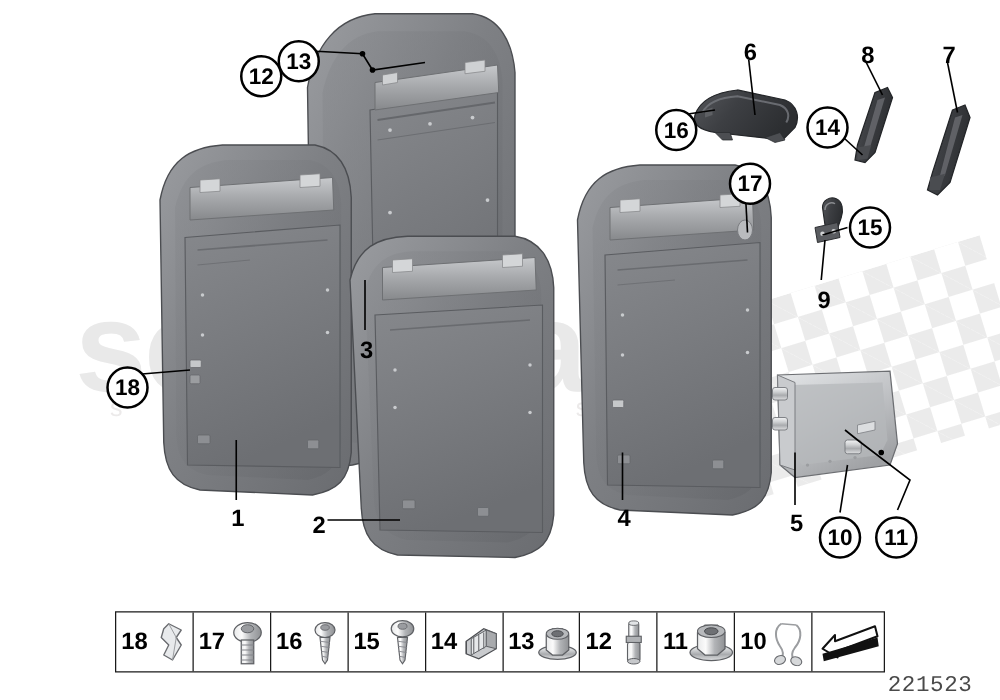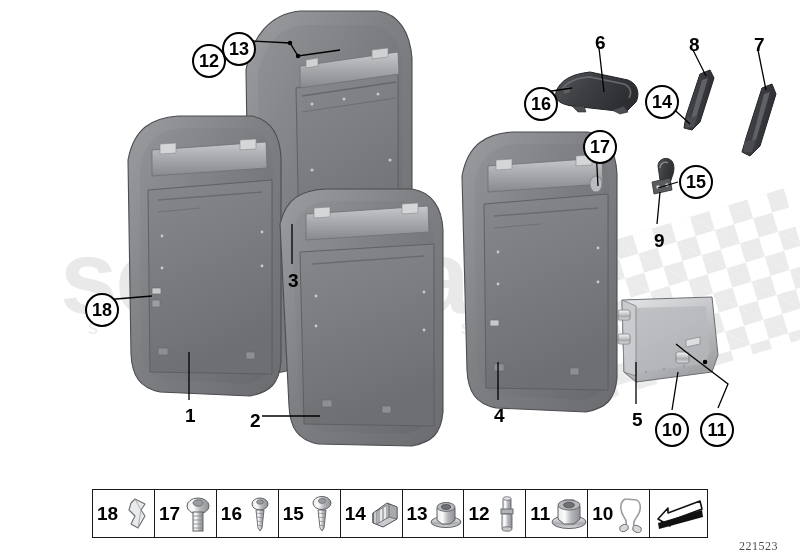--- a/index.html
+++ b/index.html
@@ -109,25 +109,25 @@
     height: 100%;
     display: flex;
     align-items: center;
     justify-content: center;
   }
   .lg-arrowcell { justify-content: center; padding-left: 0; }
 
   #diagram-no {
     position: absolute;
     right: 22px; top: 539px;
-    font-size: 12px;
+    font-size: 18px;
     color: #4a4a4a;
     letter-spacing: .5px;
     z-index: 8;
-    font-family: Liberation Serif, serif;
+    font-family: Liberation Mono, monospace;
   }
 </style>
 </head>
 <body>
 
 <div id="stage">
 
   <div class="wm-layer">
     <div class="wm-flag"></div>
     <div class="wm-word">scuderia</div>

